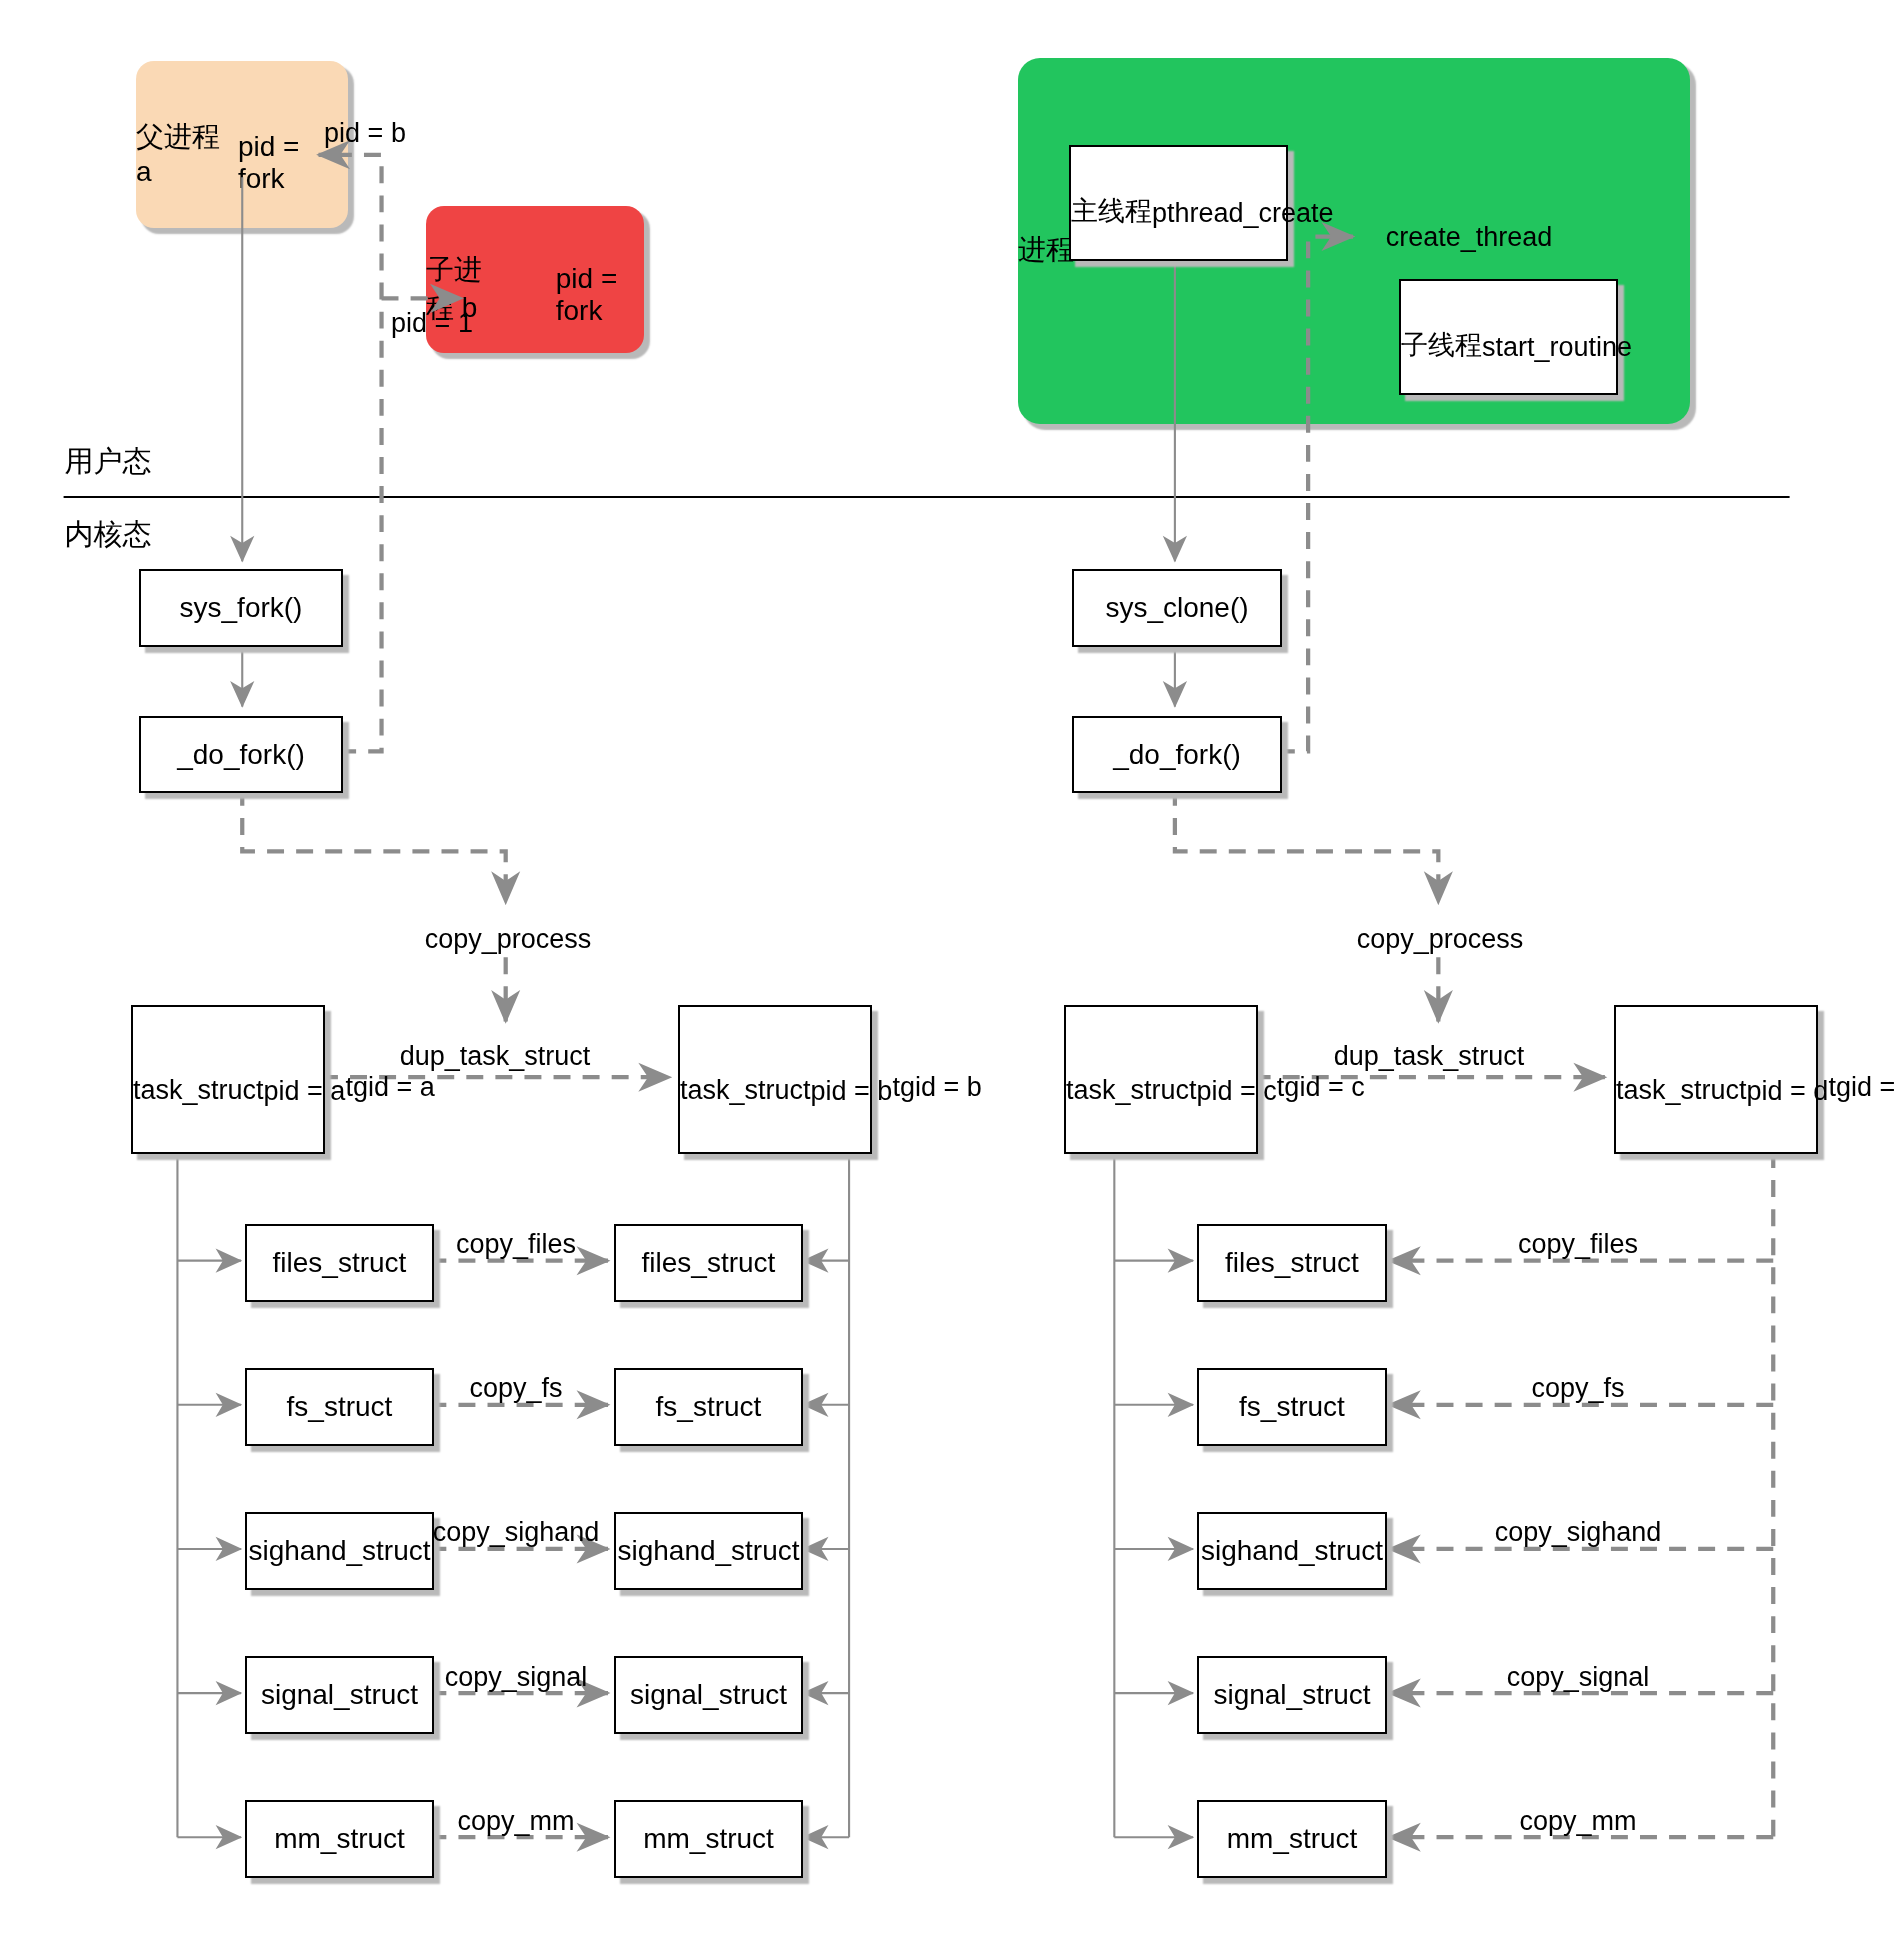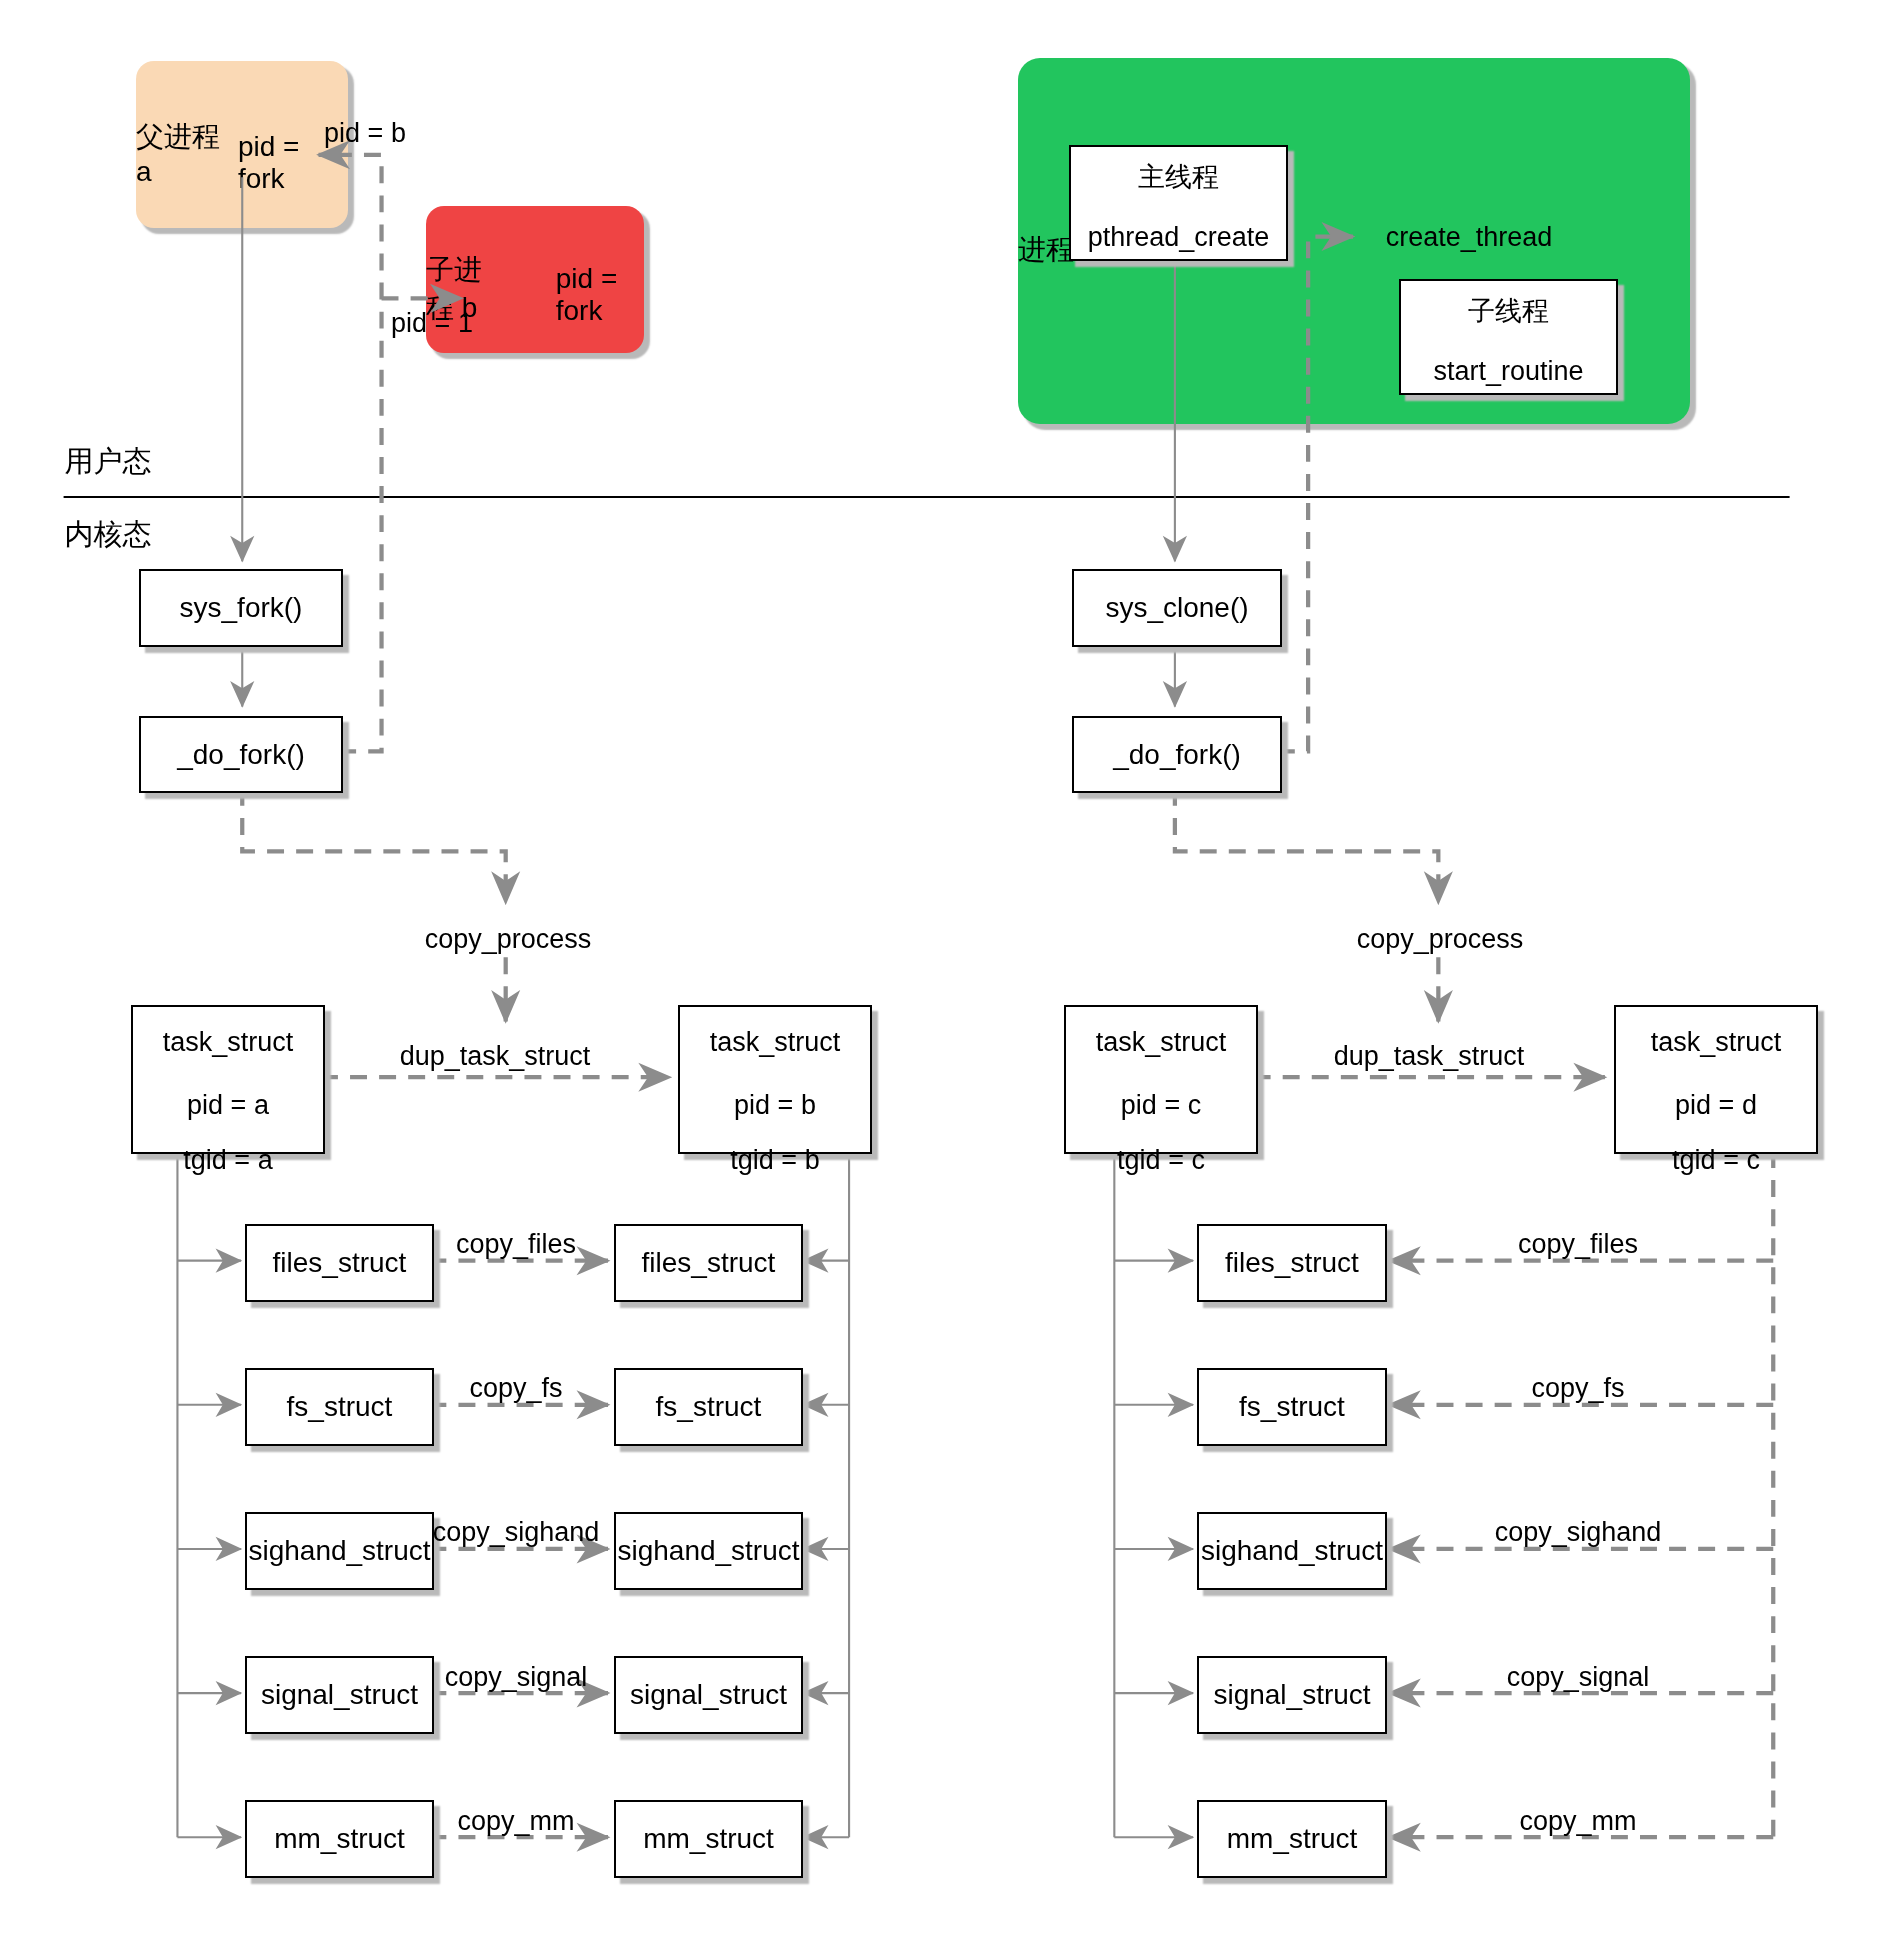--- a/index.html
+++ b/index.html
@@ -6,21 +6,21 @@
   body { width:1898px; height:1946px; font-family:"Liberation Sans","DejaVu Sans",sans-serif; color:#000; }
   #canvas { position:relative; width:1898px; height:1946px; overflow:hidden; }
 
   
   .rcont { position:absolute; border-radius:18px; box-shadow:5.5px 5.5px 1.8px #b9b9b9; display:flex; flex-direction:row; align-items:center; }
   .rcont .title { font-size:28px; }
   .rcont .body  { font-size:28px; }
 
   
   .box { position:absolute; background:#ffffff; border:2.4px solid #000000; box-shadow:5.5px 5.5px 1.8px #b9b9b9;
-         display:flex; flex-direction:column; align-items:center; justify-content:center; text-align:center;gap:12px; }
+         display:flex; flex-direction:row; align-items:center; justify-content:center; text-align:center; }
   .box span { font-size:28px; line-height:1; white-space:nowrap; }
   .box.struct span { font-size:28px; }
   .box.task { justify-content:flex-start; }
   .box.task .t-name { margin-top:22px; font-size:27px; }
   .box.task .t-pid  { margin-top:24px; font-size:27px; }
   .box.task .t-tgid { margin-top:15.7px; font-size:27px; }
   .box.thread { justify-content:flex-start; }
   .box.thread .l1 { margin-top:17px; font-size:27px; }
   .box.thread .l2 { margin-top:20.6px; font-size:27px; }
 

